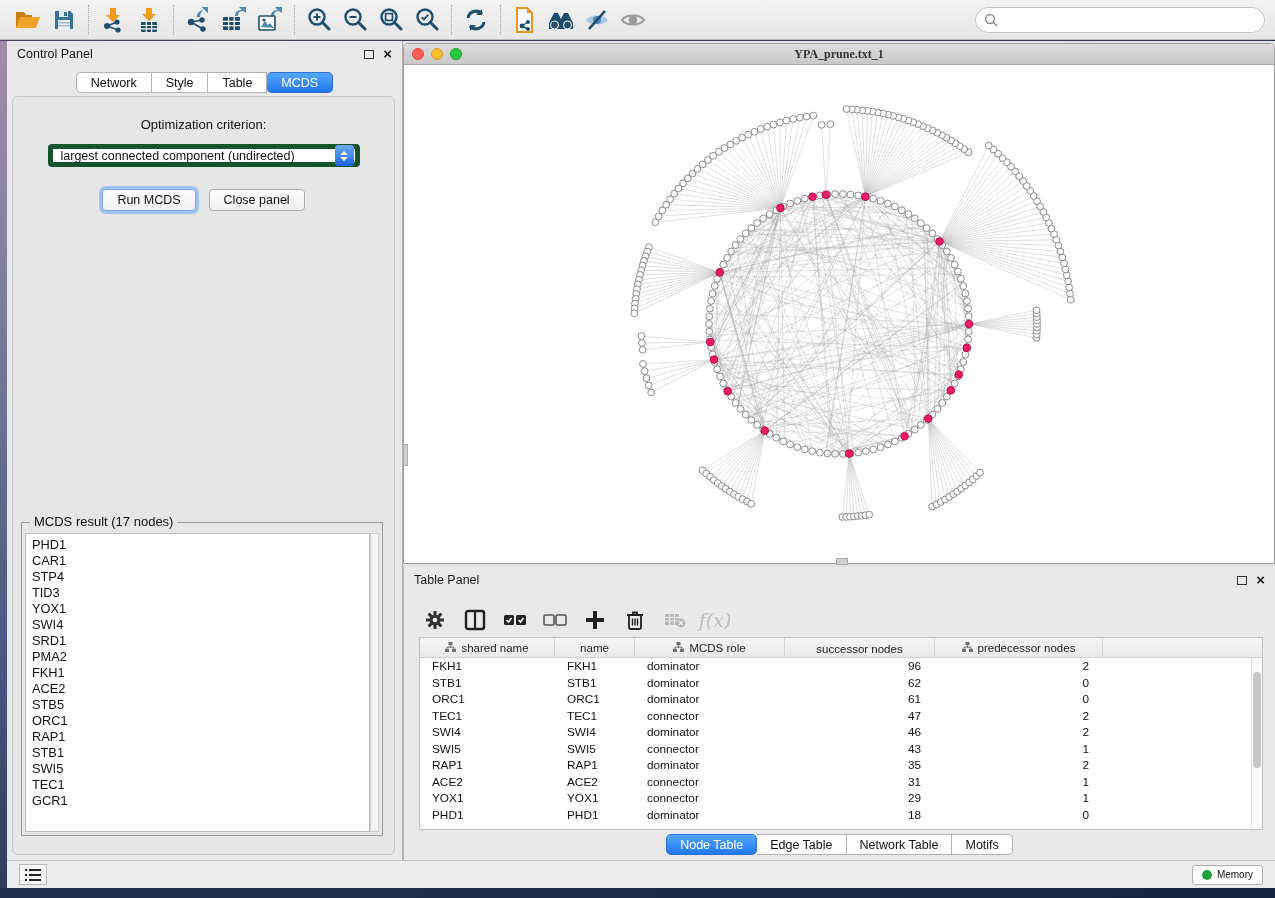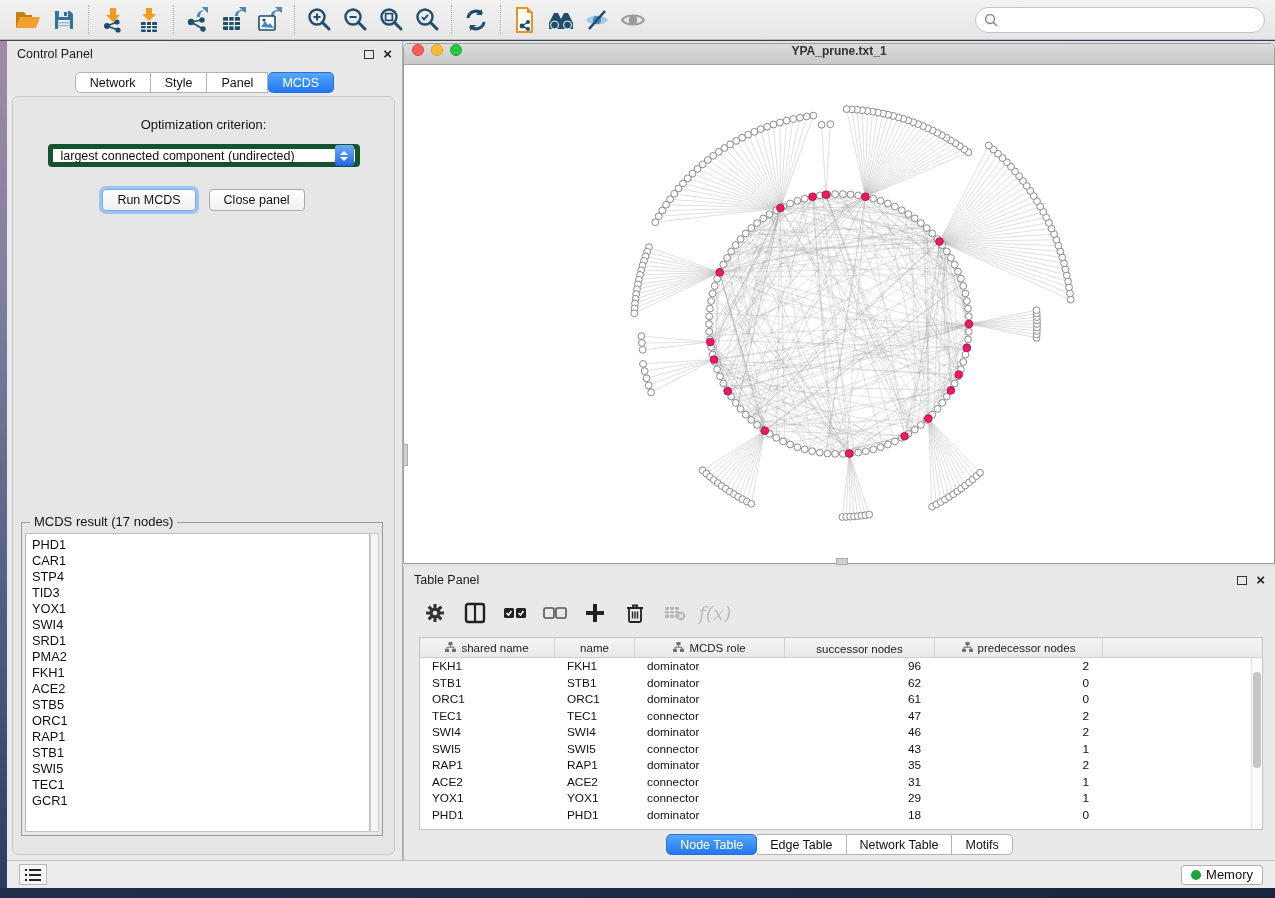--- a/index.html
+++ b/index.html
@@ -58,32 +58,32 @@
   .mcds-item { height:16px; line-height:16px; font-size:12.8px; }
   #mcds-scroll { position:absolute; right:3px; top:10px; bottom:3px; width:9px;
     background:#f4f4f4; border:1px solid #cfcfcf; }
   
   #right-col { position:absolute; left:403px; top:41px; width:872px; height:819px; background:#e2e2e2; }
   
   #net-window { position:absolute; left:0; top:2px; right:0; height:521px;
     border:1px solid #9e9e9e; border-radius:5px 5px 0 0; background:#fff; }
   #net-titlebar { height:21px; background:linear-gradient(#dcdcdc,#c8c8c8);
     border-bottom:1px solid #a6a6a6; border-radius:5px 5px 0 0;
-    display:flex; padding:0 8px; position:relative; }
+    display:flex; align-items:center; padding:0 8px; position:relative;font-family:Liberation Serif, serif; }
   .traffic { width:12px; height:12px; border-radius:50%; margin-right:7px; }
   .t-red { background:#ff5f57; border:1px solid #e0443e; }
   .t-yellow { background:#febc2e; border:1px solid #d89e24; }
   .t-green { background:#28c840; border:1px solid #1da32f; }
   #net-title { position:absolute; left:0; right:0; text-align:center; font-weight:bold; font-size:12px; color:#333; }
   #net-canvas { position:absolute; left:0; top:21px; right:0; bottom:0; background:#fff; overflow:hidden; }
   .split-handle-v { position:absolute; left:-1px; top:400px; width:5px; height:22px; background:#cfcfcf; border:1px solid #adadad; }
   .split-handle-h { position:absolute; left:432px; bottom:-2px; width:12px; height:7px; background:#cfcfcf; border:1px solid #adadad; }
   
   #table-panel { position:absolute; left:0; top:526px; right:0; bottom:0; background:#e9e9e9; border-left:1px solid #b5b5b5; }
-  #tp-toolbar { height:40px; margin-top:0; display:flex; align-items:center; padding-left:18px; gap:14px;
+  #tp-toolbar { height:40px; margin-top:0; display:flex; align-items:flex-end; padding-left:18px; gap:14px;
     background:#e9e9e9; }
   .tp-icon { width:26px; height:26px; display:flex; align-items:center; justify-content:center; }
   .tp-icon.disabled { opacity:.45; }
   .fx-glyph { font:italic 19px "DejaVu Serif", serif; color:#888; }
   #tp-tablebox { position:absolute; left:15px; right:12px; top:70px; height:193px;
     background:#fff; border:1px solid #c2c2c2; overflow:hidden; }
   #thead { display:flex; height:20px; background:linear-gradient(#f5f5f5,#e9e9e9); border-bottom:1px solid #cfcfcf; }
   .th { display:flex; align-items:center; justify-content:center; gap:5px; font-size:11.5px;
     border-right:1px solid #d4d4d4; color:#222; overflow:hidden; white-space:nowrap; }
   .th svg { flex:none; }
@@ -100,21 +100,21 @@
     border:1px solid #b3b3b3; border-left:none; font-size:12.5px; }
   .btab:first-child { border-left:1px solid #b3b3b3; border-radius:5px 0 0 5px; }
   .btab:last-child { border-radius:0 5px 5px 0; }
   .btab.active { background:linear-gradient(#55a7fd,#2277f2); color:#fff; border-color:#2a70d8; border-radius:5px; }
   
   #status-bar { position:absolute; left:7px; right:0; top:860px; height:28px;
     background:#ececec; border-top:1px solid #c2c2c2; display:flex; align-items:center; padding:0 12px; }
   #status-list-btn { width:28px; height:21px; background:#f6f6f6; border:1px solid #b8b8b8;
     display:flex; align-items:center; justify-content:center; }
   #memory-btn { margin-left:auto; height:20px; padding:0 9px; background:#fff; border:1px solid #b0b0b0;
-    border-radius:3px; display:flex; align-items:center; gap:5px; font-size:13px; }
+    border-radius:3px; display:flex; align-items:center; gap:5px; font-size:10px; }
   #memory-dot { width:10px; height:10px; border-radius:50%; }
 </style>
 </head>
 <body>
 
 <div id="toolbar">
   <div class="tbtn">
     <svg width="26" height="22" viewBox="0 0 26 22">
         <path d="M1 3h8l2 3h6v3H6L2 19H1z" fill="#c87f12"></path>
         <path d="M5 8h20l-4 11H1z" fill="#f0a22b"></path>
@@ -264,21 +264,21 @@
   <div class="panel-titlebar">
     <span class="panel-title">Control Panel</span>
     <span class="win-btns">
       <span class="float-icon"></span>
       <span class="close-icon">×</span>
     </span>
   </div>
   <div id="control-tabs">
       <div class="ctab">Network</div>
       <div class="ctab">Style</div>
-      <div class="ctab">Panel</div>
+      <div class="ctab">Table</div>
       <div class="ctab active">MCDS</div>
     </div>
   <div id="cp-body">
     <div id="opt-label">Optimization criterion:</div>
     <div id="criterion-select">
       <span class="sel-text">largest connected component (undirected)</span>
       <span class="sel-stepper">
           <i class="up"></i>
           <i class="down"></i>
         </span>

